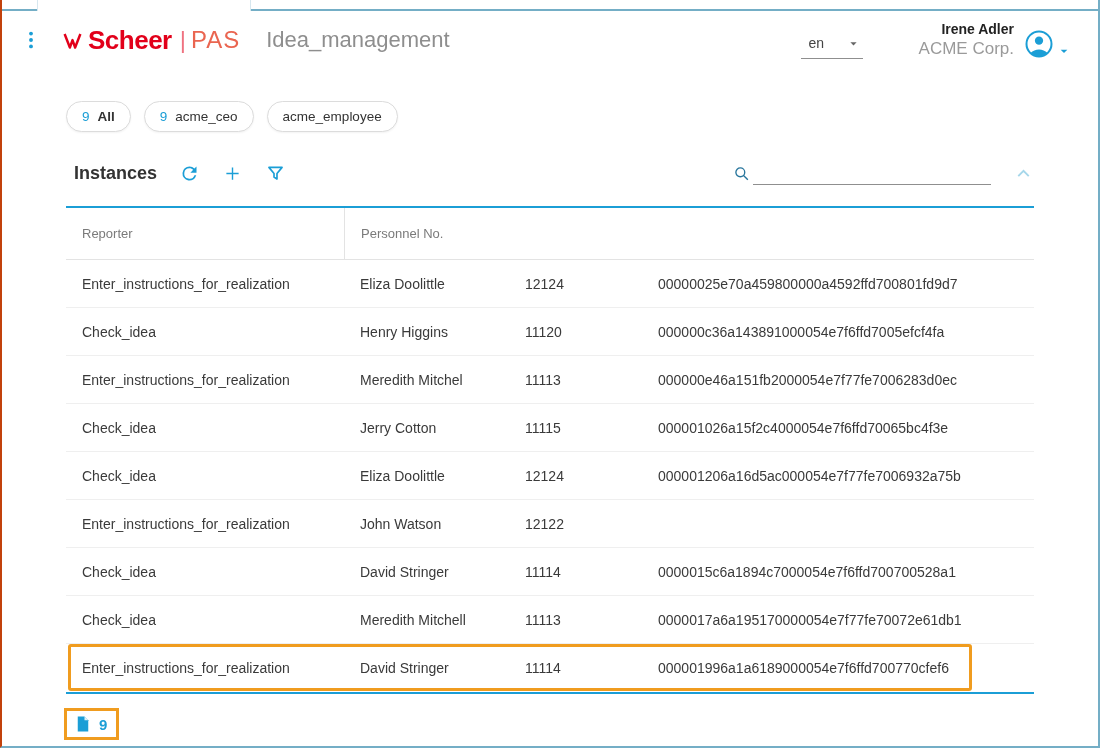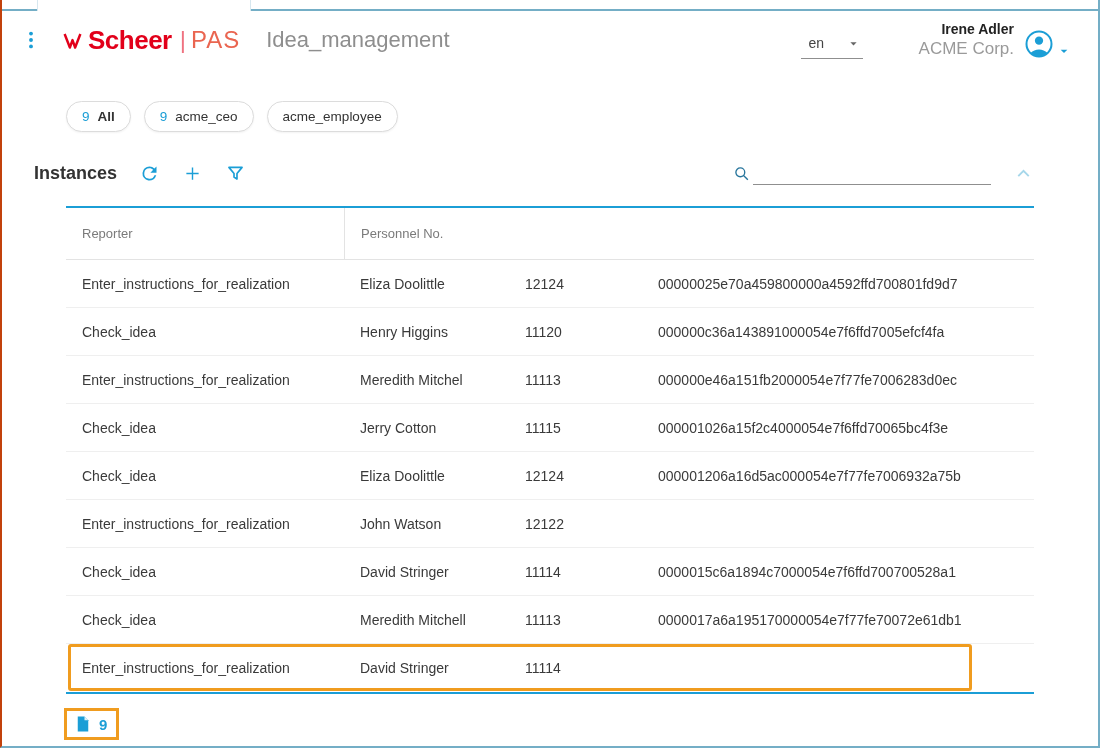--- a/index.html
+++ b/index.html
@@ -39,21 +39,21 @@
   
   .chips { display:flex; gap:13px; margin:32px 0 0 64px; }
   .chip { display:inline-flex; align-items:center; gap:8px; height:31px; padding:0 15px;
           border:1px solid #dcdcdc; border-radius:16px; background:#fff; font-size:13.5px;
           box-shadow:0 1px 2px rgba(0,0,0,.05); cursor:pointer; }
   .chip .count { color:#1b9ed6; }
   .chip .label { color:#333; }
   .chip.first .label { font-weight:700; }
 
   
-  .toolbar { display:flex; align-items:center; margin:26px 64px 0 32px; height:30px; }
+  .toolbar { display:flex; align-items:center; margin:26px 64px 0 72px; height:30px; }
   .section-title { font-size:18px; font-weight:700; color:#333; }
   .tool-icon { color:#1b9ed6; cursor:pointer; margin-left:22px; }
   .search { margin-left:auto; display:flex; align-items:flex-end; }
   .search-icon { color:#27759c; margin-right:2px; padding-bottom:2px; }
   .search-input { width:238px; border:none; border-bottom:1px solid #8f8f8f; height:24px;
                   font-size:14px; outline:none; font-family:"Liberation Sans", sans-serif; background:transparent; }
   .collapse-icon { color:#a6d7ea; margin-left:22px; cursor:pointer; }
 
   
   .table { margin:18px 64px 0 64px; border-top:2px solid #1b9ed6; border-bottom:2px solid #1b9ed6; }
@@ -232,20 +232,21 @@
         <div class="trow">
           <div class="cell">Check_idea</div>
           <div class="cell">Meredith Mitchell</div>
           <div class="cell">11113</div>
           <div class="cell">0000017a6a195170000054e7f77fe70072e61db1</div>
         </div>
         <div class="trow hl">
           <div class="cell">Enter_instructions_for_realization</div>
           <div class="cell">David Stringer</div>
           <div class="cell">11114</div>
+          <div class="cell">000001996a1a6189000054e7f6ffd700770cfef6</div>
         </div>
       </div>
   </div>
 
   
   <div class="tfooter">
     <span class="icon doc-icon">
       <svg viewBox="0 0 24 24" width="18" height="18">
         <path d="M5 2h9l5 5v15H5z" fill="currentColor"></path>
         <path d="M14 2l5 5h-5z" fill="#ffffff" opacity="0.85"></path>

